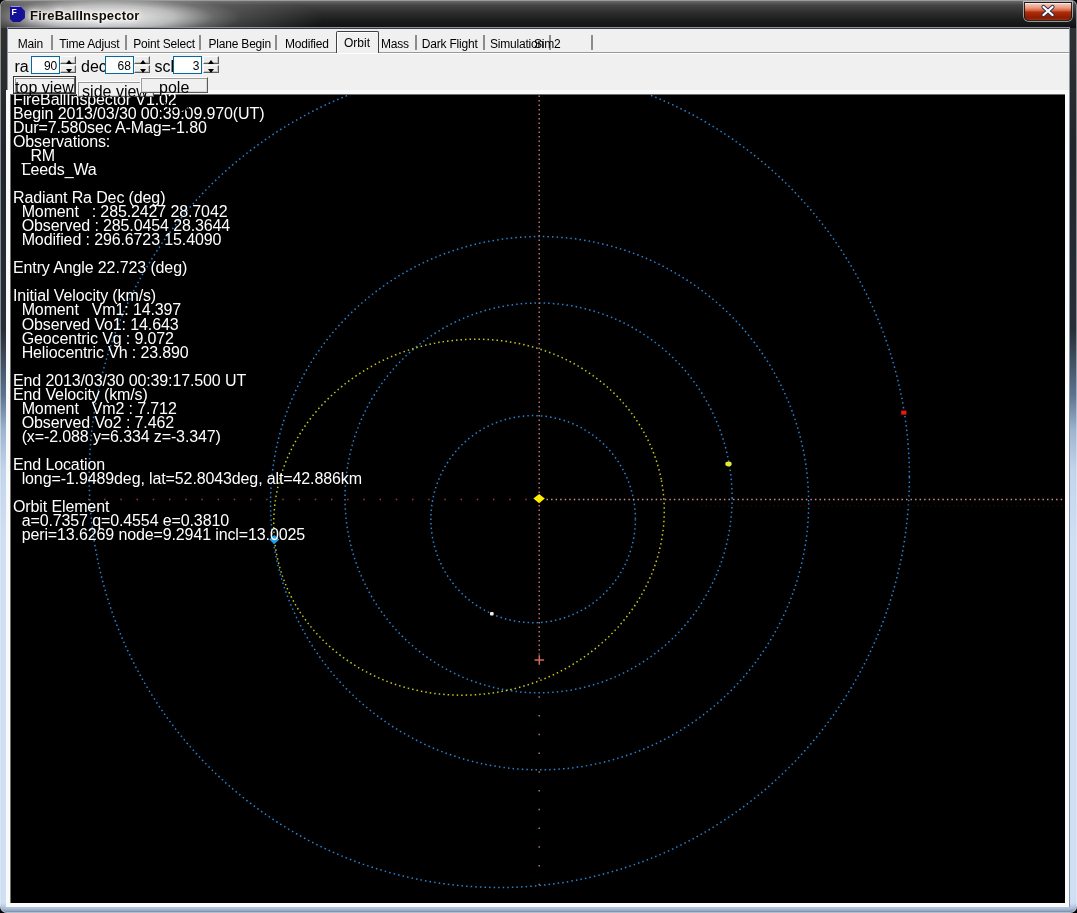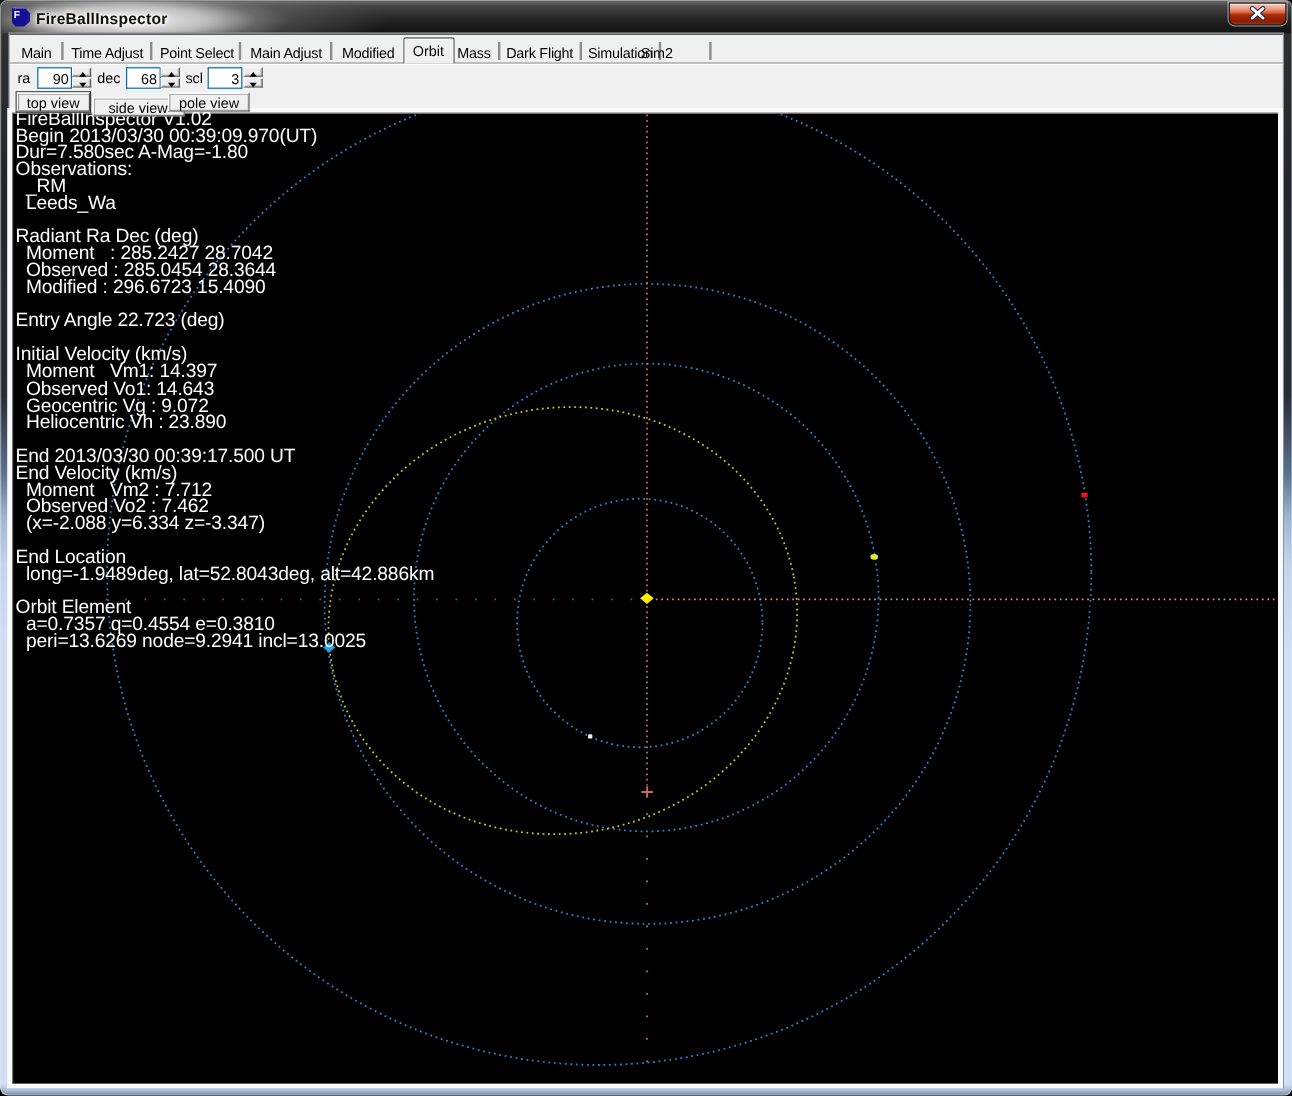--- a/index.html
+++ b/index.html
@@ -17,32 +17,32 @@
  background:linear-gradient(180deg,#f6d0c0 0,#e99a80 28%,#d55b38 46%,#ad2d08 53%,#8c1c00 88%,#97331a 100%);}
 #client{position:absolute;left:8px;top:28px;width:1061px;height:877px;background:#f0f0f0;
  border-top:1px solid #3a3a3a;box-shadow:0 0 0 1px #8b95a5;}
 .tablbl{position:absolute;top:8px;font-size:12px;letter-spacing:-0.2px;color:#000;white-space:nowrap;}
 .tabsep{position:absolute;top:6px;width:2px;height:15px;background:#8c8c8c;}
 #tabline{position:absolute;left:0px;top:23px;width:1061px;height:1px;background:#999;box-shadow:0 1px 0 #fff;}
 #orbittab{position:absolute;left:328px;top:2px;width:41px;height:21px;background:#f0f0f0;
  border:1px solid #404040;border-bottom:none;border-radius:2px 2px 0 0;z-index:2;
  box-shadow:inset 1px 1px 0 #fff;}
 #orbittab span{position:absolute;left:7px;top:4px;font-size:12px;}
-.lbl{position:absolute;font-size:12px;color:#000;}
+.lbl{position:absolute;font-size:16px;color:#000;}
 .editbox{position:absolute;height:16px;background:#fff;border:1px solid #0369a1;font-size:12px;
  text-align:right;color:#000;}
 .editbox span{position:absolute;right:2px;top:2px;}
 .updown{position:absolute;width:16px;height:18px;}
 .udbtn{position:absolute;left:0;width:16px;height:8px;background:#ececec;
  border:1px solid;border-color:#fbfbfb #5c5c5c #5c5c5c #fbfbfb;box-sizing:border-box;box-shadow:inset -1px -1px 0 #c2c2c2;}
 .uarr{position:absolute;left:4.5px;top:2.5px;width:0;height:0;border-left:3px solid transparent;border-right:3px solid transparent;border-bottom:4px solid #000;}
 .darr{position:absolute;left:4.5px;top:2.5px;width:0;height:0;border-left:3px solid transparent;border-right:3px solid transparent;border-top:4px solid #000;}
 .btn{position:absolute;z-index:3;height:16px;background:#f0f0f0;border:1px solid;box-sizing:border-box;
  border-color:#fdfdfd #5a5a5a #5a5a5a #fdfdfd;box-shadow:1px 1px 0 #9a9a9a inset,-1px -1px 0 #d8d8d8 inset;
- font-size:12px;text-align:center;color:#000;}
+ font-size:16px;text-align:center;color:#000;}
 #btn-top{box-shadow:0 0 0 1px #333,1px 1px 0 #9a9a9a inset;}
 .btn div{margin-top:1px;}
 #canvas{position:absolute;left:2px;top:65px;width:1054px;height:808px;background:#000;
  border-top:1px solid #6f6f6f;border-left:1px solid #6f6f6f;box-shadow:0 0 0 4px #fafafa;}
 #cantext{position:absolute;left:2px;top:-2px;margin:0;font-family:"Liberation Sans",sans-serif;
  font-size:16px;letter-spacing:-0.12px;line-height:14.03px;color:#fff;white-space:pre;}
 #orbsvg{position:absolute;left:0;top:0;}
 </style></head>
 <body>
 <div id="win">
@@ -65,21 +65,21 @@
   <div id="orbittab">
         <span>Orbit</span>
       </div>
 
   <div class="tablbl" style="left:9.7px">Main</div>
   <div class="tabsep" style="left:43px"></div>
   <div class="tablbl" style="left:51.3px">Time Adjust</div>
   <div class="tabsep" style="left:117px"></div>
   <div class="tablbl" style="left:125.3px">Point Select</div>
   <div class="tabsep" style="left:190.5px"></div>
-  <div class="tablbl" style="left:200.5px">Main Adjust</div>
+  <div class="tablbl" style="left:200.5px">Plane Begin</div>
   <div class="tabsep" style="left:266.5px"></div>
   <div class="tablbl" style="left:277px">Modified</div>
   <div class="tablbl" style="left:373px">Mass</div>
   <div class="tabsep" style="left:407px"></div>
   <div class="tablbl" style="left:413.8px">Dark Flight</div>
   <div class="tabsep" style="left:475px"></div>
   <div class="tablbl" style="left:482px">Simulation</div>
   <div class="tabsep" style="left:541px"></div>
   <div class="tablbl" style="left:526px">Sim2</div>
   <div class="tabsep" style="left:583px"></div>

